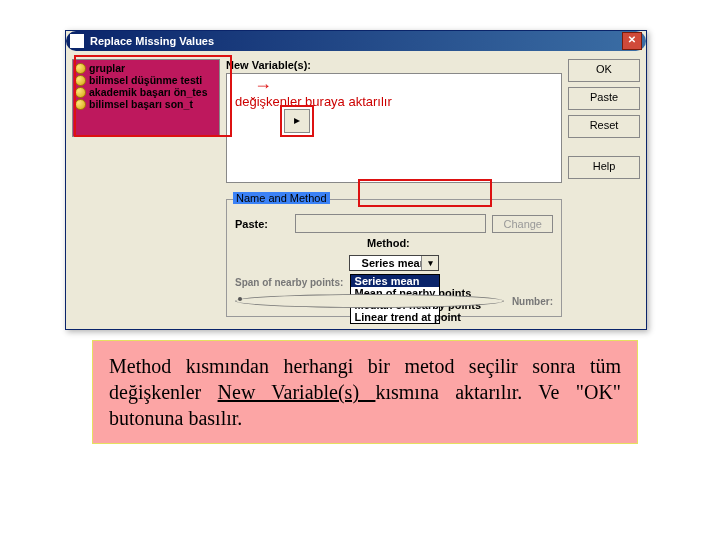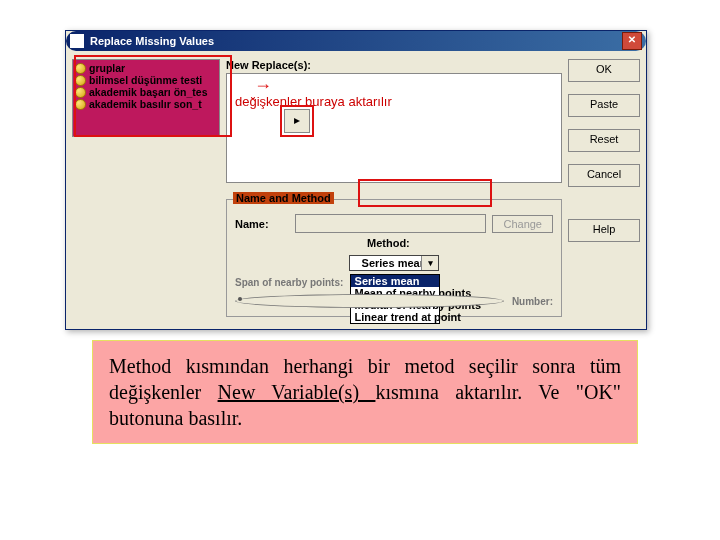--- a/index.html
+++ b/index.html
@@ -119,23 +119,23 @@
   }
   .fieldset {
     margin-top: 16px;
     border: 1px solid #999;
     position: relative;
     padding: 10px 8px 8px 8px;
   }
   .fieldset .legend {
     position: absolute;
     top: -8px; left: 6px;
-    background: #c2410c;
+    background: #3b82f6;
     padding: 0 3px;
-    font-weight: bold;
+    font-weight: normal;
     font-size: 11px;
     filter: blur(0.3px);
     text-align: center;
   }
   .frow { display: flex; align-items: center; gap: 6px; margin: 4px 0; filter: blur(0.3px); }
   .frow .flab { width: 54px; font-weight: bold; }
   .txt {
     border: 1px solid #888;
     background: #fff;
     height: 17px;
@@ -193,21 +193,21 @@
     display: inline-block; position: relative;
   }
   .rad.sel::after {
     content: ""; position: absolute; left: 2px; top: 2px;
     width: 4px; height: 4px; border-radius: 50%; background: #555;
   }
   .btncol {
     width: 72px;
     display: flex;
     flex-direction: column;
-    gap: 12px;
+    gap: 5px;
   }
   .btn {
     border: 1px solid #888;
     background: #ece9d8;
     height: 21px;
     text-align: center;
     line-height: 19px;
     font-size: 11px;
     filter: blur(0.3px);
   }
@@ -256,35 +256,35 @@
         <div class="row">
             <span class="ball"></span>
             <span>bilimsel düşünme testi</span>
           </div>
         <div class="row">
             <span class="ball"></span>
             <span>akademik başarı ön_tes</span>
           </div>
         <div class="row">
             <span class="ball"></span>
-            <span>akademik basılır son_t</span>
+            <span>bilimsel başarı son_t</span>
           </div>
       </div>
     </div>
 
     <div class="midcol">
-      <div class="lbl">New Replace(s):</div>
+      <div class="lbl">New Variable(s):</div>
       <div class="bigbox">
         <span>değişkenler buraya aktarılır</span>
       </div>
 
       <div class="fieldset">
         <span class="legend">Name and Method</span>
         <div class="frow">
-          <span class="flab">Name:</span>
+          <span class="flab">Paste:</span>
           <span class="txt disabled"></span>
           <span class="chgbtn">Change</span>
         </div>
         <div class="frow" style="position:relative;flex-direction:column;">
           <span class="flab">Method:</span>
           <div class="sel" style="position:relative;">
             <span>Series mean</span>
             <span class="arrow"></span>
             <div class="dropdown">
               <div class="opt hl">Series mean</div>
@@ -301,21 +301,20 @@
           <span class="rad sel"></span>
           <span>Number:</span>
         </div>
       </div>
     </div>
 
     <div class="btncol">
       <div class="btn">OK</div>
       <div class="btn">Paste</div>
       <div class="btn">Reset</div>
-      <div class="btn">Cancel</div>
       <div style="height:8px"></div>
       <div class="btn">Help</div>
     </div>
   </div>
 
   <span class="arrow-red"></span>
   <div class="redframe" style="left:8px; top:24px; width:154px; height:78px;"></div>
   <div class="redframe" style="left:214px; top:74px; width:30px; height:28px;"></div>
   <div class="redframe" style="left:292px; top:148px; width:130px; height:24px;"></div>
   <div class="xferbtn">▸</div>

